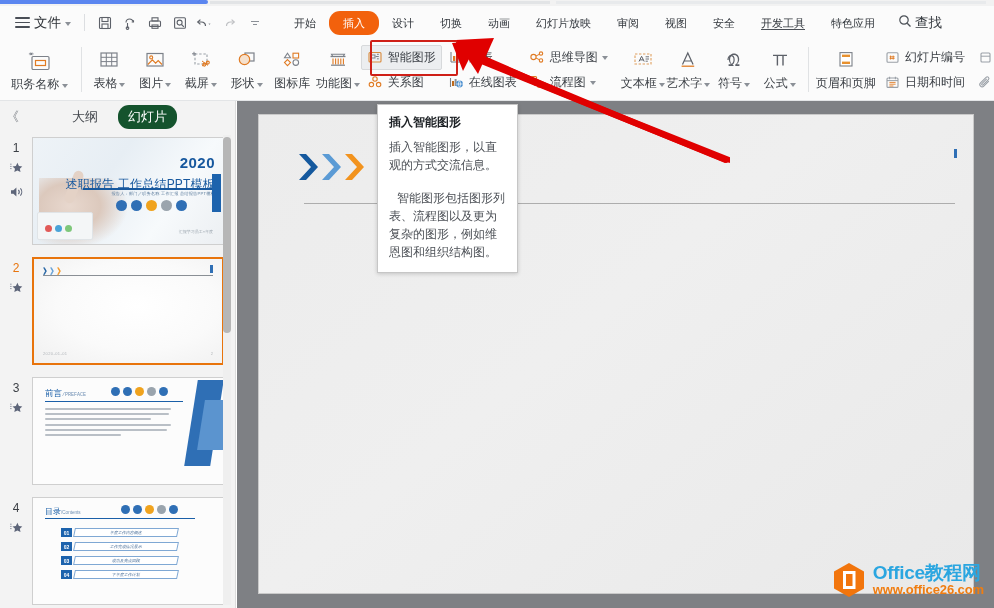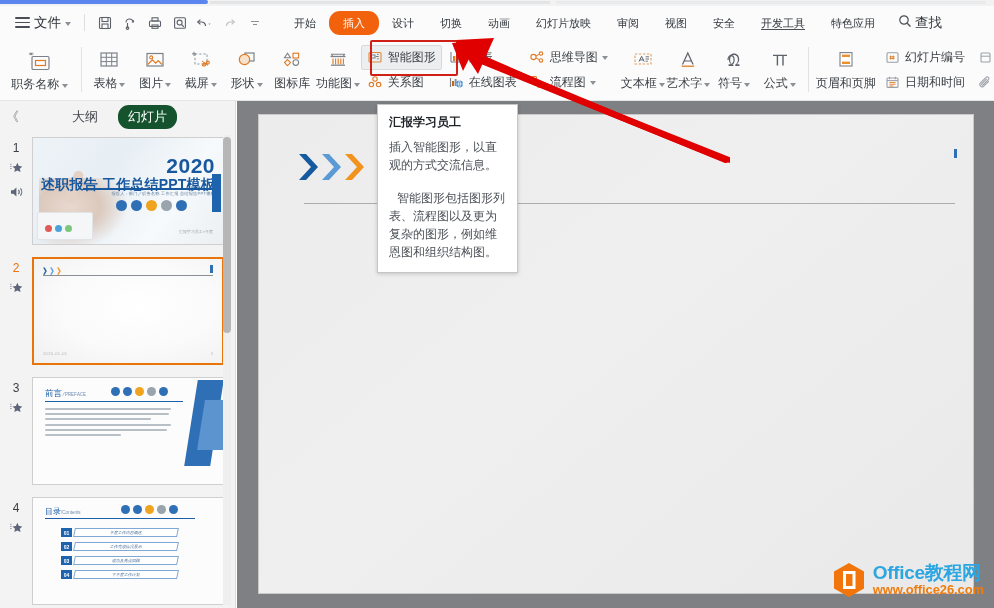--- a/index.html
+++ b/index.html
@@ -104,22 +104,22 @@
   .lp-sb-track { position:absolute; right:4px; top:34px; width:8px; height:470px; background:#efefef; }
   .lp-sb-thumb { position:absolute; right:4px; top:36px; width:8px; height:196px; background:#b6b6b6; border-radius:4px; }
 
   
   .t1 { position:absolute; inset:0; background:linear-gradient(125deg,#eef3f7 0%,#e7eef4 38%,#f7fafc 70%,#eceff2 100%); }
   .t1 .hand { position:absolute; left:6px; bottom:-4px; width:88px; height:70px;
     background:radial-gradient(ellipse at 35% 40%, #e8d8ce 0%, #dcc9bd 38%, rgba(224,208,198,0) 72%); }
   .t1 .finger { position:absolute; left:36px; top:32px; width:10px; height:34px; background:#e4d2c6; border-radius:6px; transform:rotate(22deg); }
   .t1 .pad { position:absolute; left:4px; bottom:4px; width:56px; height:28px; background:#f4f6f7; border:1px solid #e0e4e7; border-radius:2px;}
   .t1 .dot { position:absolute; width:7px; height:7px; border-radius:50%; bottom:12px;}
-  .t1 .yr { position:absolute; right:8px; top:16px; font-size:21px; font-weight:bold; color:#17589e; letter-spacing:.5px;}
-  .t1 .ttl { position:absolute; right:8px; top:38px; font-size:14px; font-weight:bold; color:#17589e; letter-spacing:.2px;}
+  .t1 .yr { position:absolute; right:8px; top:16px; font-size:15px; font-weight:bold; color:#17589e; letter-spacing:.5px;}
+  .t1 .ttl { position:absolute; right:8px; top:38px; font-size:12px; font-weight:normal; color:#17589e; letter-spacing:.2px;}
   .t1 .rule { position:absolute; right:8px; top:50px; width:132px; height:1.6px; background:#17589e;}
   .t1 .sub { position:absolute; right:8px; top:53px; font-size:4.2px; color:#5e7e9e; letter-spacing:.2px;}
   .t1 .circs { position:absolute; right:36px; top:62px; display:flex; gap:4px;}
   .t1 .circs i { width:11px; height:11px; border-radius:50%; display:block;}
   .t1 .bar { position:absolute; right:2px; top:36px; width:9px; height:38px; background:#1d63ad;}
   .t1 .foot { position:absolute; right:10px; bottom:10px; font-size:4px; color:#9aa4ad;}
 
   
   .t2 { position:absolute; inset:0; background:radial-gradient(ellipse at 55% 45%, #ffffff 0%, #fafafa 55%, #f0f0f0 100%); }
   .t2 .chev { position:absolute; left:9px; top:7px; font-size:8px; font-weight:bold; letter-spacing:-1px; }
@@ -734,21 +734,21 @@
         <svg width="22" height="30" viewBox="0 0 22 30">
             <path d="M2 2l12 13L2 28h7l12-13L9 2z" fill="#f2931e"></path>
           </svg>
       </div>
       <div class="divider"></div>
       <div class="handle"></div>
     </div>
   </div>
 
   <div class="tooltip">
-    <div class="tt-title">汇报学习员工</div>
+    <div class="tt-title">插入智能图形</div>
     <div class="tt-p">插入智能图形，以直观的方式交流信息。</div>
     <div class="tt-p2">智能图形包括图形列表、流程图以及更为复杂的图形，例如维恩图和组织结构图。</div>
   </div>
 
   <svg class="redarrow" viewBox="0 0 330 125">
     <path d="M330 125 L73 13 L63 33 L52 5 L84 2 L76 18 L332 120 Z" fill="#e00000"></path>
     <polygon points="56,2 94,0 78,36" fill="#e00000"></polygon>
     <path d="M84 20 L330 124 L326 125 L81 26 Z" fill="#e00000"></path>
     <path d="M82 18 L332 122 L325 125 L78 24 Z" fill="#e00000"></path>
   </svg>

